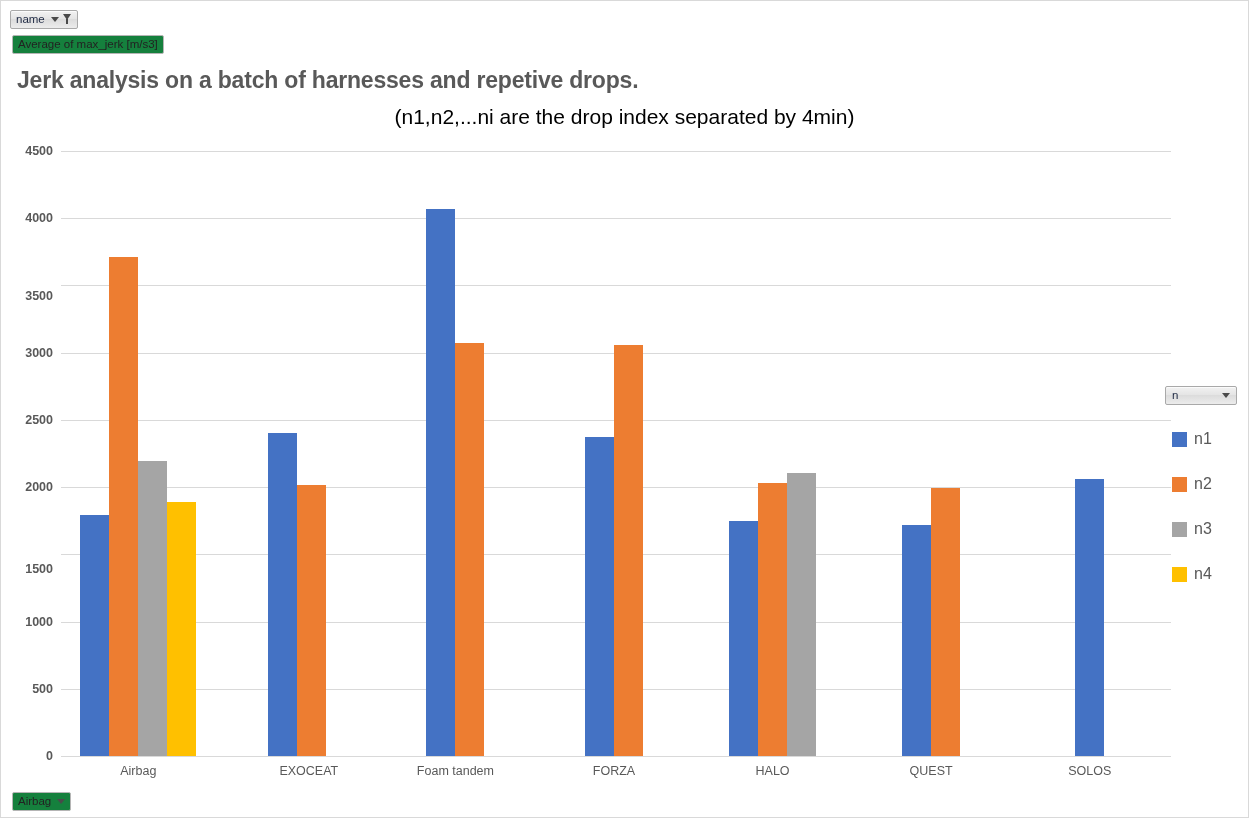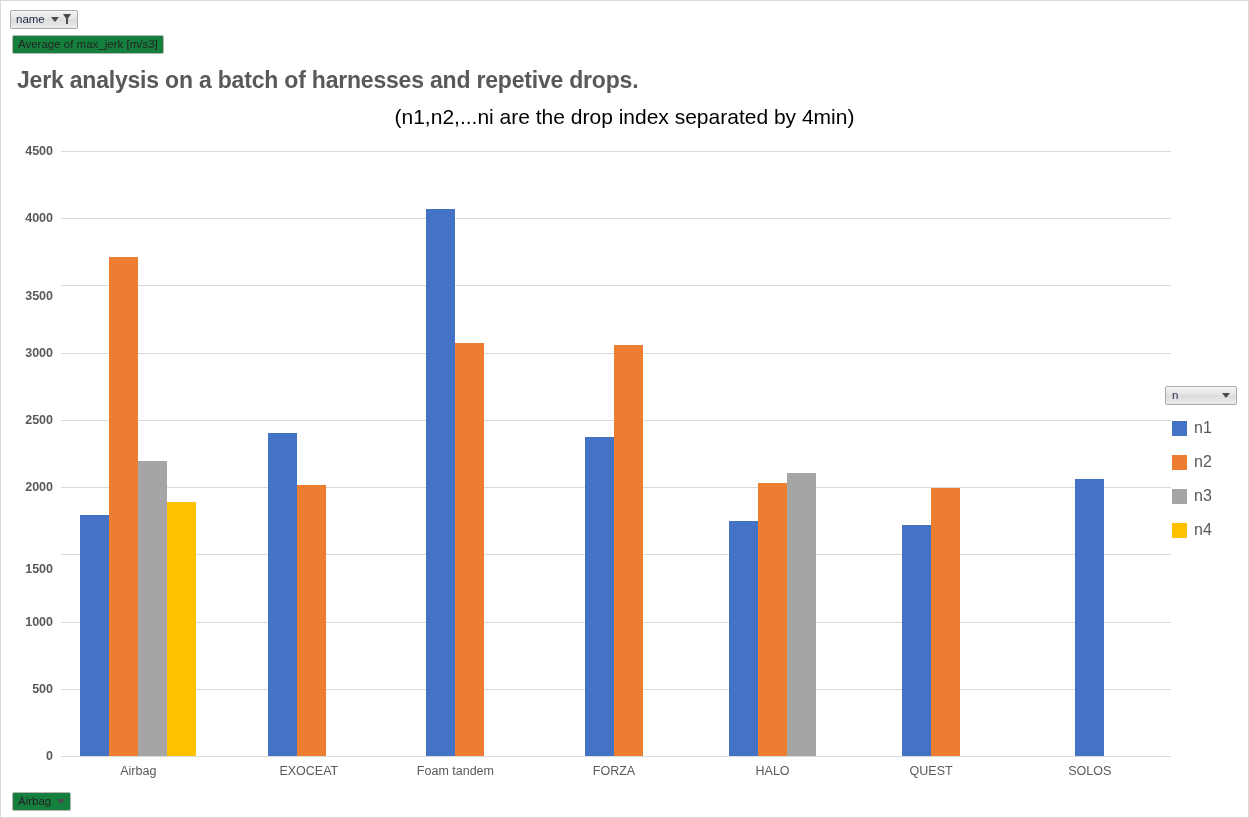--- a/index.html
+++ b/index.html
@@ -153,20 +153,21 @@
     position:absolute;
     right:14px;
     top:410px;
     width:62px;
   }
   .legend-item{
     display:flex;
     align-items:center;
     gap:7px;
     height:34px;
+    margin-top:11px;
   }
   .swatch{
     width:15px;height:15px;
     flex:0 0 15px;
   }
   .swatch.n1{background:#4472c4;}
   .swatch.n2{background:#ed7d31;}
   .swatch.n3{background:#a5a5a5;}
   .swatch.n4{background:#ffc000;}
   .legend-label{

